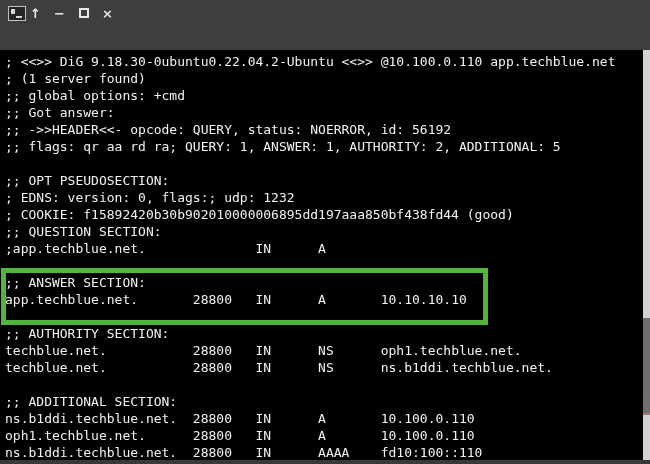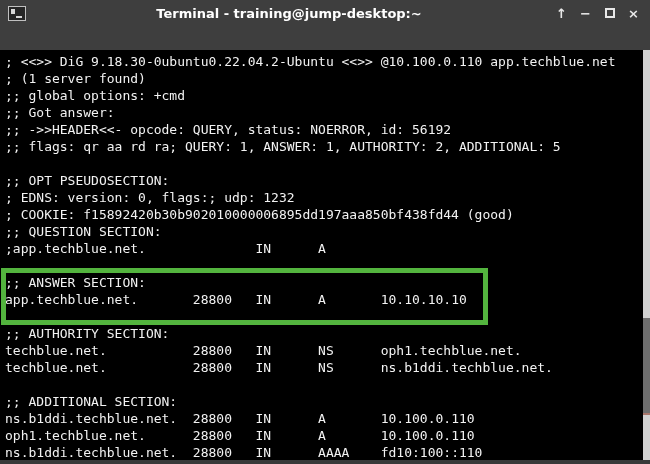--- a/index.html
+++ b/index.html
@@ -128,21 +128,20 @@
   }
 </style>
 </head>
 <body>
 
 <div class="titlebar">
   <div class="app-icon">
     <span class="prompt-block"></span>
     <span class="prompt-underscore"></span>
   </div>
-  <div class="title-text">Terminal - training@jump-desktop:~</div>
   <div class="window-controls">
     <div class="win-btn">
       <span>↑</span>
     </div>
     <div class="win-btn">
       <span>−</span>
     </div>
     <div class="win-btn">
       <span class="maximize-glyph"></span>
     </div>

